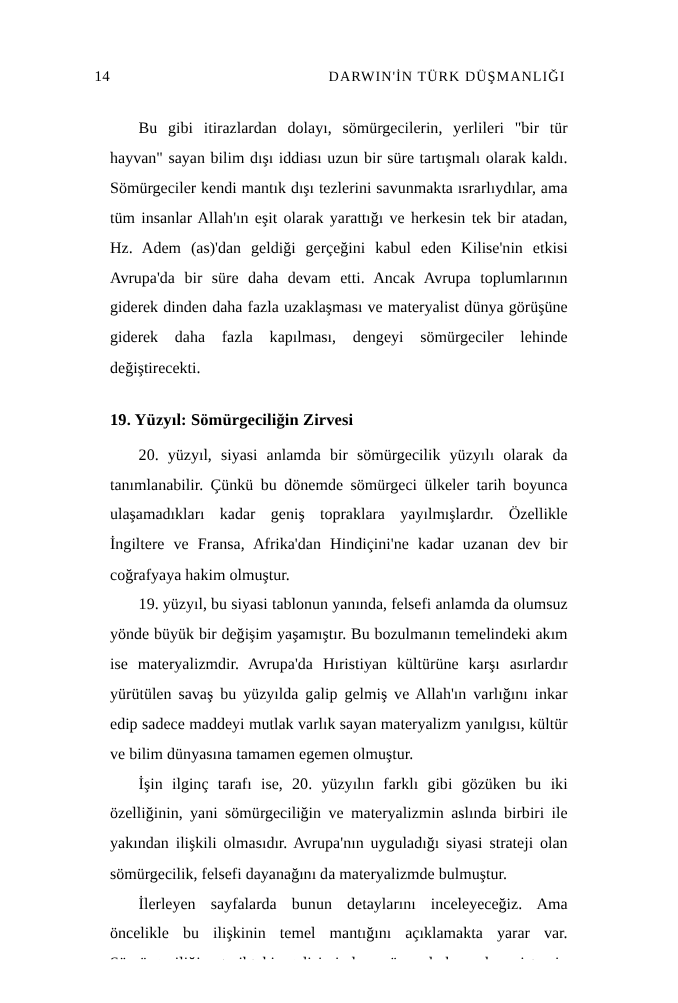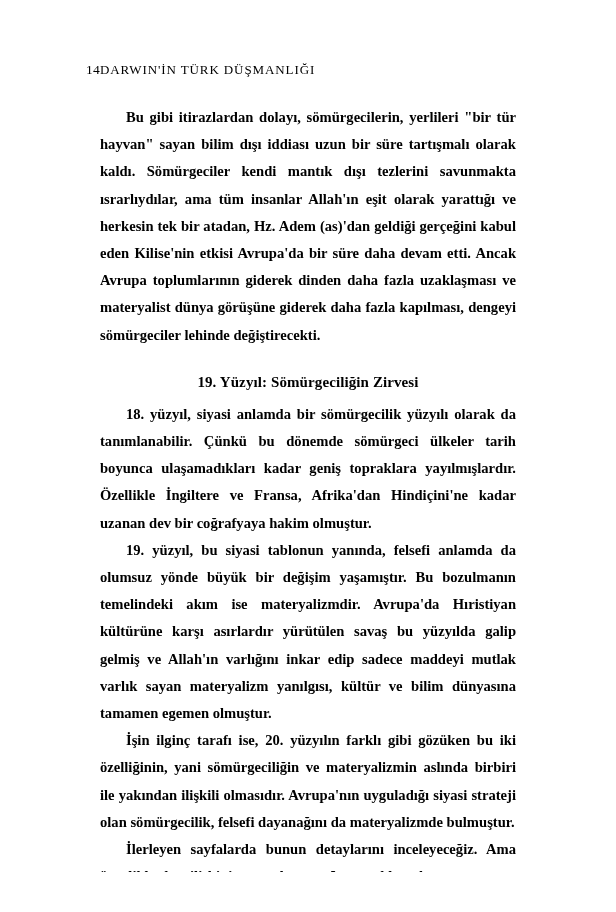--- a/index.html
+++ b/index.html
@@ -31,21 +31,21 @@
     display: flex;
     align-items: baseline;
   }
   .folio {
     font-size: 13.5px;
     line-height: 1;
     letter-spacing: 0.2px;
   }
   .running-title {
     flex: 1;
-    text-align: left;
+    text-align: right;
     font-size: 13px;
     letter-spacing: 0.9px;
     padding-right: 16px;
     white-space: nowrap;
   }
   .content {
     position: absolute;
     top: 104px;
     left: 100px;
     width: 416px;
@@ -53,32 +53,30 @@
   p {
     margin: 0;
     font-size: 14.6px;
     line-height: 27.2px;
     text-align: justify;
     text-justify: inter-word;
     hyphens: manual;
   }
   p.indent {
     text-indent: 26px;
-    font-weight: bold;
   }
   .sup {
     font-size: 9.5px;
     vertical-align: super;
     line-height: 0;
   }
   .section-heading {
     margin: 25px 0 10px 0;
     font-size: 15px;
     font-weight: bold;
-    text-align: center;
     letter-spacing: 0.1px;
   }
   .block + .block { margin-top: 0; }
 </style>
 </head>
 <body>
 
 <div class="page">
 
   <div class="header">
@@ -86,21 +84,21 @@
     <span class="running-title">DARWIN'İN TÜRK DÜŞMANLIĞI</span>
   </div>
 
   <div class="content">
 
 
     <p class="block indent">Bu gibi itirazlardan dolayı, sömürgecilerin, yerlileri "bir tür hayvan" sayan bilim dışı iddiası uzun bir süre tartışmalı olarak kaldı. Sömürgeciler kendi mantık dışı tezlerini savunmakta ısrarlıydılar, ama tüm insanlar Allah'ın eşit olarak yarattığı ve herkesin tek bir atadan, Hz. Adem (as)'dan geldiği gerçeğini kabul eden Kilise'nin etkisi Avrupa'da bir süre daha devam etti. Ancak Avrupa toplumlarının giderek dinden daha fazla uzaklaşması ve materyalist dünya görüşüne giderek daha fazla kapılması, dengeyi sömürgeciler lehinde değiştirecekti.</p>
 
     <h2 class="section-heading">19. Yüzyıl: Sömürgeciliğin Zirvesi</h2>
 
-    <p class="block indent">18. yüzyıl, siyasi anlamda bir sömürgecilik yüzyılı olarak da tanımlanabilir. Çünkü bu dönemde sömürgeci ülkeler tarih boyunca ulaşamadıkları kadar geniş topraklara yayılmışlardır. Özellikle İngiltere ve Fransa, Afrika'dan Hindiçini'ne kadar uzanan dev bir coğrafyaya hakim olmuştur.</p>
+    <p class="block indent">20. yüzyıl, siyasi anlamda bir sömürgecilik yüzyılı olarak da tanımlanabilir. Çünkü bu dönemde sömürgeci ülkeler tarih boyunca ulaşamadıkları kadar geniş topraklara yayılmışlardır. Özellikle İngiltere ve Fransa, Afrika'dan Hindiçini'ne kadar uzanan dev bir coğrafyaya hakim olmuştur.</p>
 
     <p class="block indent">19. yüzyıl, bu siyasi tablonun yanında, felsefi anlamda da olumsuz yönde büyük bir değişim yaşamıştır. Bu bozulmanın temelindeki akım ise materyalizmdir. Avrupa'da Hıristiyan kültürüne karşı asırlardır yürütülen savaş bu yüzyılda galip gelmiş ve Allah'ın varlığını inkar edip sadece maddeyi mutlak varlık sayan materyalizm yanılgısı, kültür ve bilim dünyasına tamamen egemen olmuştur.</p>
 
     <p class="block indent">İşin ilginç tarafı ise, 20. yüzyılın farklı gibi gözüken bu iki özelliğinin, yani sömürgeciliğin ve materyalizmin aslında birbiri ile yakından ilişkili olmasıdır. Avrupa'nın uyguladığı siyasi strateji olan sömürgecilik, felsefi dayanağını da materyalizmde bulmuştur.</p>
 
     <p class="block indent">İlerleyen sayfalarda bunun detaylarını inceleyeceğiz. Ama öncelikle bu ilişkinin temel mantığını açıklamakta yarar var. Sömürgeciliğin tarihteki gelişiminden söz ederken, bu sistemin birtakım meşruiyet arayışları içinde olduğunu da belirtmiştik. Bunun nedeni, sömürgeci-</p>
 
   </div>
 
 </div>

